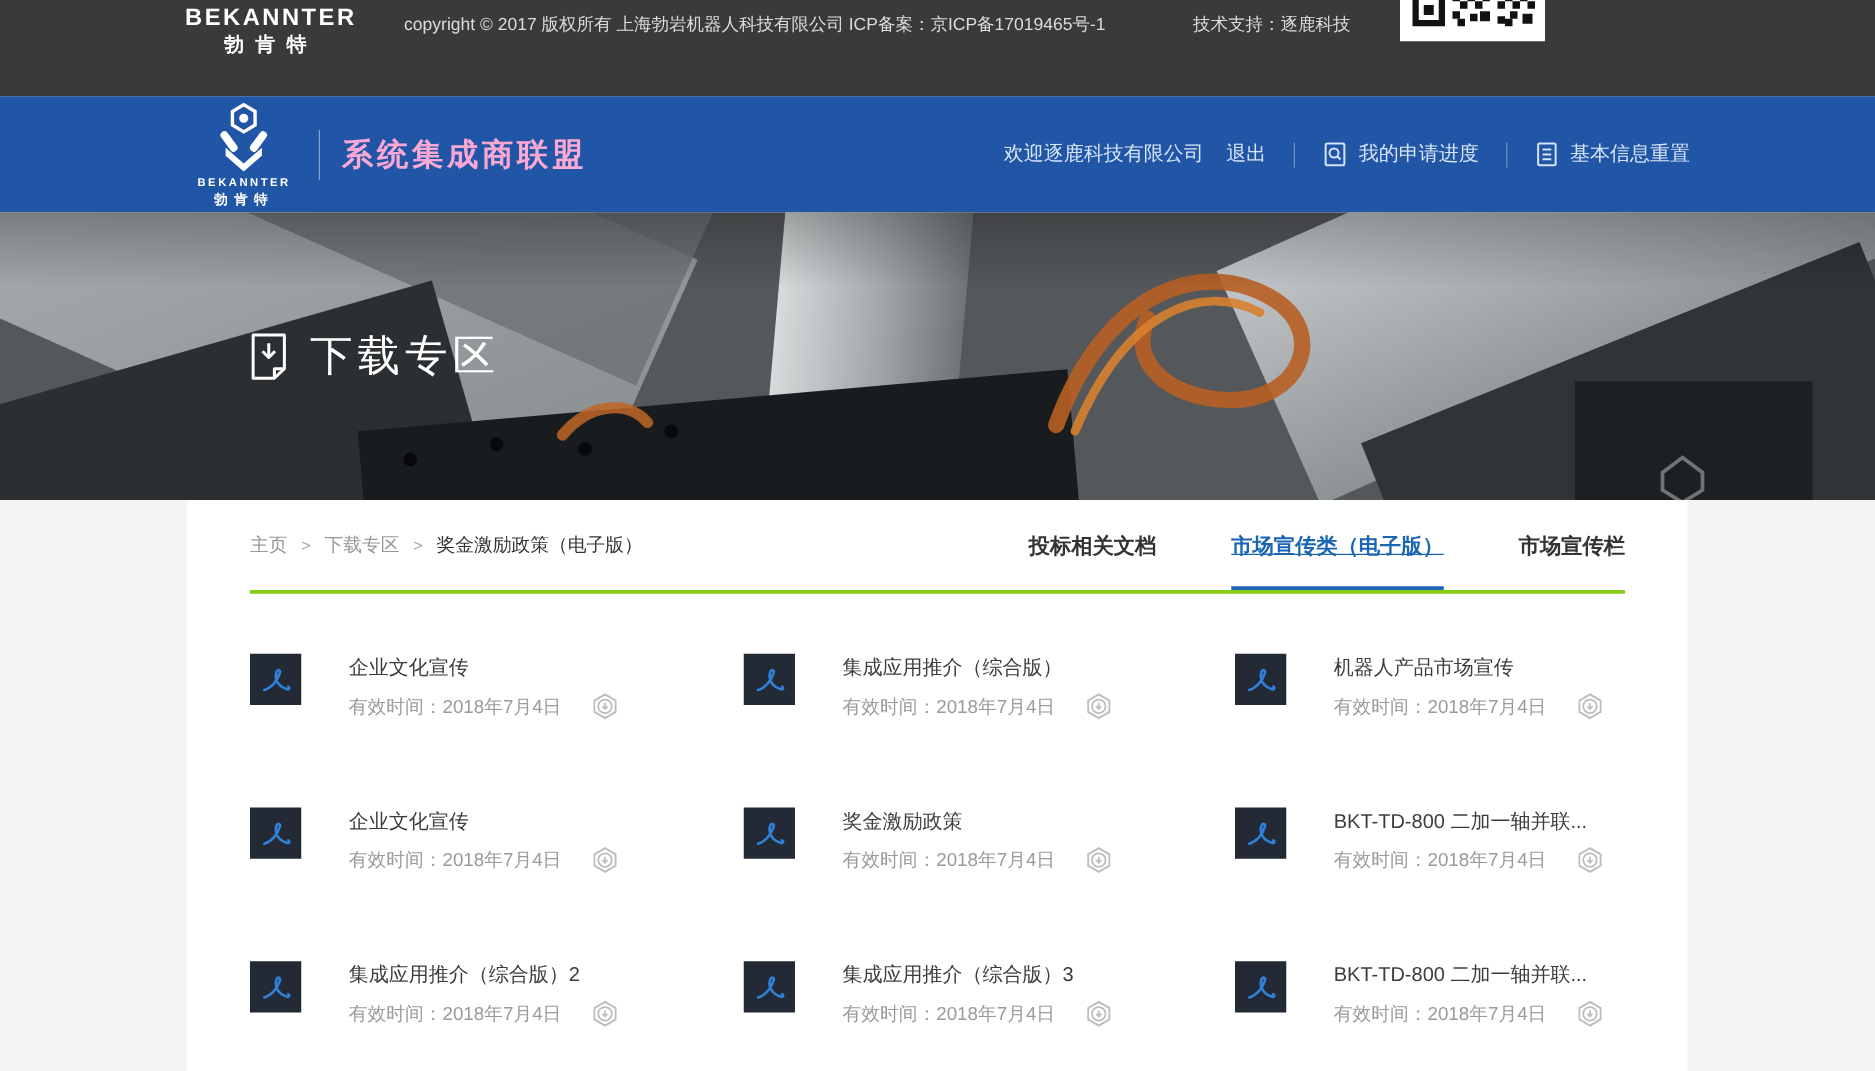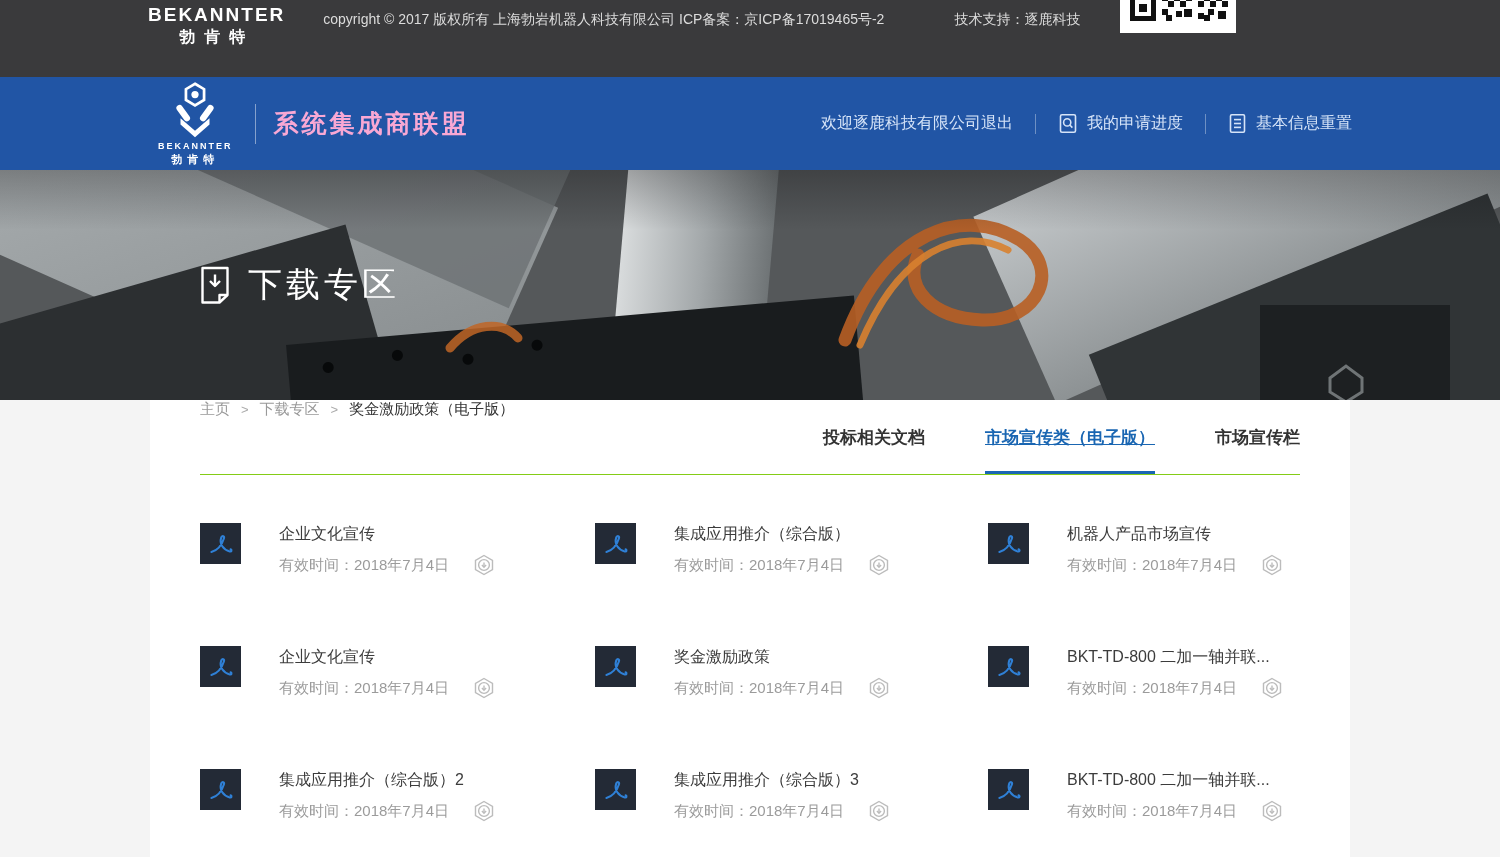--- a/index.html
+++ b/index.html
@@ -19,21 +19,21 @@
 
   
   .navbar { height:93px; background:#2155a5; display:flex; align-items:center; padding-left:158px; position:relative; }
   .brand { display:flex; flex-direction:column; align-items:center; color:#fff; cursor:pointer; }
   .brand-text1 { font-size:9px; font-weight:bold; letter-spacing:2px; margin-top:2px; }
   .brand-text2 { font-size:11px; font-weight:bold; letter-spacing:5px; margin-top:1px; }
   .nav-divider { width:1px; height:40px; background:rgba(255,255,255,.45); margin:0 18px 0 22px; }
   .site-title { color:#f9a8d4; font-size:25px; font-weight:bold; letter-spacing:3px; }
   .nav-right { position:absolute; right:148px; top:0; height:100%; display:flex; align-items:center; color:#d6e4f8; font-size:16px;text-align:center; }
   .nav-right a { color:#d6e4f8; text-decoration:none; }
-  .logout { cursor:pointer; }
+  .logout { margin-left:18px; cursor:pointer; }
   .vsep { width:1px; height:20px; background:rgba(255,255,255,.35); margin:0 22px; }
   .nav-link { display:flex; align-items:center; gap:9px; cursor:pointer; }
   .nav-link svg { display:block; }
 
   
   .hero { height:230px; position:relative; overflow:hidden; background:#55585a; }
   .hero .layer { position:absolute; }
   .h-beam1 { left:-90px; top:-100px; width:620px; height:270px; background:linear-gradient(135deg,#b5babc,#84898b); transform:rotate(24deg); }
   .h-beam2 { left:140px; top:-150px; width:430px; height:210px; background:#6e7375; opacity:.85; transform:rotate(24deg); }
   .h-darkwedge { left:-50px; bottom:-70px; width:430px; height:190px; background:#2c2f31; transform:rotate(-16deg); }
@@ -45,21 +45,21 @@
                                 radial-gradient(circle 6px at 250px 22px,#07090a 5px,transparent 6px); }
   .h-slabR { right:-70px; top:-80px; width:580px; height:205px; background:linear-gradient(#c4c8ca,#8d9294); transform:rotate(-24deg); }
   .h-darkR { right:-50px; top:95px; width:430px; height:250px; background:#303436; transform:rotate(-22deg); }
   .h-machR { right:50px; bottom:-25px; width:190px; height:120px; background:#1d2022; }
   .h-shade { left:0; top:0; width:100%; height:60px; background:linear-gradient(rgba(10,10,12,.28),transparent); }
   .hero-title { position:absolute; left:200px; top:92px; display:flex; align-items:center; gap:18px; color:#fff; z-index:5; }
   .hero-title .t { font-size:34px; letter-spacing:4px; font-weight:500; }
 
   
   .content { background:#fff; margin:0 150px; height:457px; padding:0 50px; }
-  .crumb-row { height:75px; display:flex; align-items:flex-start; justify-content:space-between; border-bottom:1px solid #84cc16; }
+  .crumb-row { height:75px; display:flex; align-items:center; justify-content:space-between; border-bottom:3px solid #84cc16; }
   .breadcrumb { display:flex; align-items:center; font-size:15px; color:#999; }
   .crumb { display:flex; align-items:center; }
   .crumb-sep { margin:0 11px; color:#aaa; font-size:13px; }
   .crumb:first-child .crumb-sep { display:none; }
   .crumb-label { color:#999; cursor:pointer; }
   .crumb.current .crumb-label { color:#333; cursor:default; }
   .tabs { display:flex; height:100%; align-items:center; gap:60px; }
   .tab { position:relative; height:100%; display:flex; align-items:center; font-size:17px; font-weight:bold; color:#333; cursor:pointer; }
   .tab-underline { display:none; position:absolute; left:0; right:0; bottom:0; height:3px; background:#1a66b2; }
   .tab.active { color:#1a66b2;text-decoration:underline; }
@@ -76,21 +76,21 @@
 </style>
 </head>
 <body>
 
 <div class="topbar">
   <div class="topbar-inner">
     <div class="top-logo">
       <div class="l1">BEKANNTER</div>
       <div class="l2">勃肯特</div>
     </div>
-    <div class="copyright">copyright © 2017 版权所有 上海勃岩机器人科技有限公司  ICP备案：京ICP备17019465号-2</div>
+    <div class="copyright">copyright © 2017 版权所有 上海勃岩机器人科技有限公司  ICP备案：京ICP备17019465号-1</div>
     <div class="support">技术支持：逐鹿科技</div>
   </div>
   <div class="qr-box">
     <svg width="116" height="80" viewBox="0 0 116 80">
       <g fill="#111">
         <rect x="10" y="42" width="26" height="26"></rect>
         <rect x="15" y="47" width="16" height="16" fill="#fff"></rect>
         <rect x="19" y="51" width="8" height="8"></rect>
         <rect x="42" y="42" width="6" height="6"></rect>
           <rect x="54" y="42" width="6" height="6"></rect>

